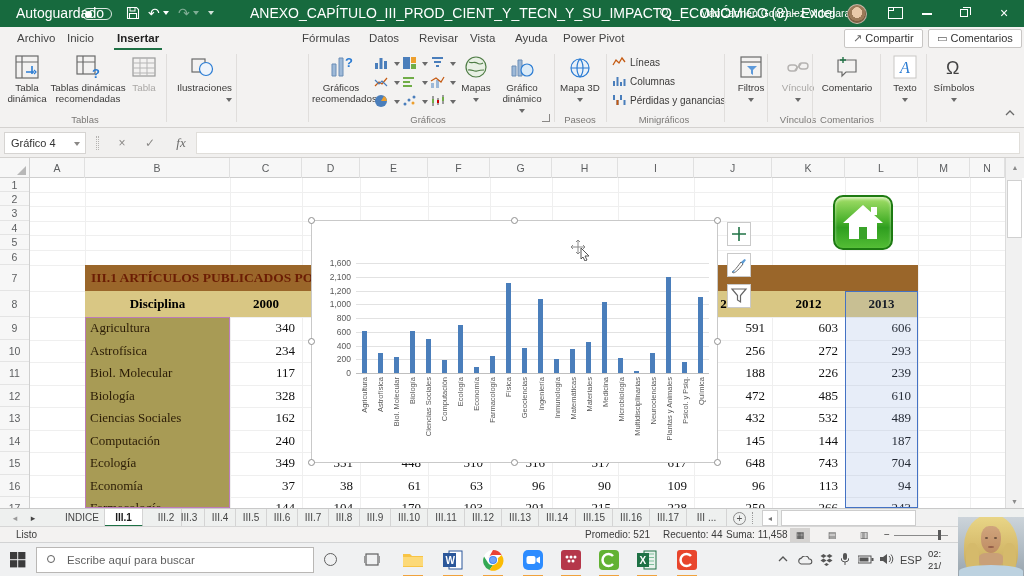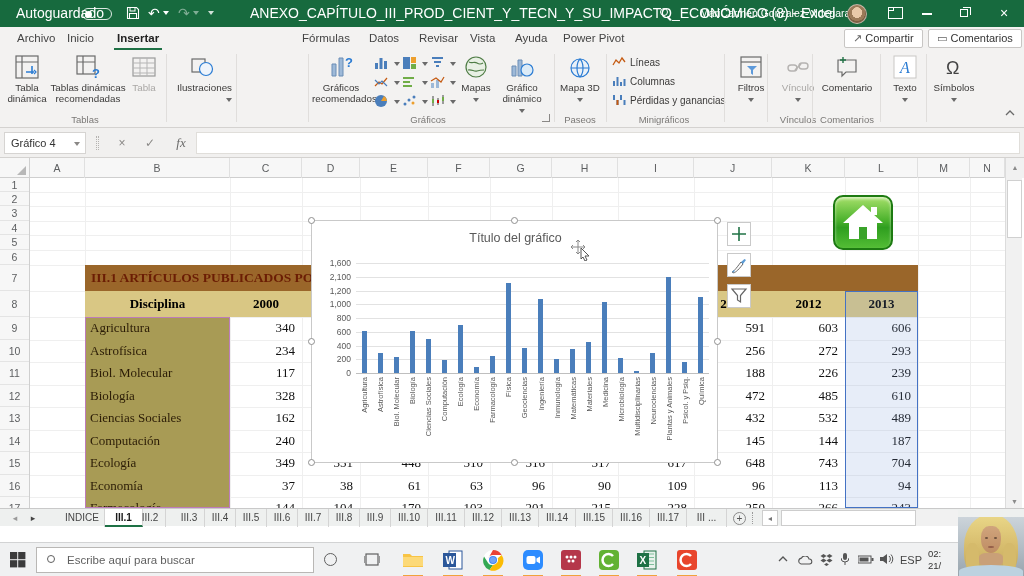--- a/index.html
+++ b/index.html
@@ -466,21 +466,20 @@
       <div class="abs" style="left: 85px; top: 139px; width: 145px; height: 191px; border: 1px solid rgb(189, 124, 186); z-index: 3;"></div>
       <div class="abs" style="left: 845px; top: 113px; width: 73px; height: 217px; background: rgba(120, 155, 215, 0.18); border: 1px solid rgb(68, 114, 196); z-index: 3;"></div>
       <div class="abs" style="left: 833px; top: 17px; width: 60px; height: 55px; border-radius: 10px; background: linear-gradient(rgb(166, 224, 106) 0%, rgb(77, 179, 46) 45%, rgb(47, 158, 31) 60%, rgb(83, 189, 53) 100%); border: 2px solid rgb(29, 122, 18); box-shadow: rgba(255, 255, 255, 0.6) 0px 2px 3px inset; z-index: 4;">
         <svg width="56" height="51" viewBox="0 0 56 51">
           <path d="M28 8L8 26h6v16h28V26h6z" fill="#fff"></path>
           <rect x="36" y="10" width="6" height="8" fill="#fff"></rect>
           <rect x="24" y="30" width="8" height="12" fill="#3aa32a"></rect>
         </svg>
       </div>
       <div class="abs" id="chart" style="left: 311px; top: 42px; width: 407px; height: 243px; z-index: 5;">
-        <div class="abs" style="left: 0px; top: 10px; width: 407px; text-align: center; font-size: 12.5px; color: rgb(89, 89, 89);">Título del gráfico</div>
         <div class="abs" style="left: 258px; top: 18px; width: 16px; height: 16px;">
           <svg width="16" height="16" viewBox="0 0 16 16">
             <path d="M8 1v14M1 8h14M8 1l-2 2M8 1l2 2M8 15l-2-2M8 15l2-2M1 8l2-2M1 8l2 2M15 8l-2-2M15 8l-2 2" stroke="#8a8a8a" stroke-width="1" fill="none"></path>
           </svg>
         </div>
         <div class="abs" style="left: 268px; top: 26px; width: 10px; height: 14px;">
           <svg width="10" height="14" viewBox="0 0 10 14">
             <path d="M1 1l8 8H5l2 4-2 1-2-4-2 2z" fill="#fff" stroke="#555" stroke-width="1"></path>
           </svg>
         </div>
@@ -575,21 +574,21 @@
       <div class="abs" id="vscroll">
         <div class="abs" style="left: 1px; top: 2px; width: 15px; height: 58px; background: rgb(255, 255, 255); border: 1px solid rgb(208, 208, 208);"></div>
         <div class="abs" style="left: 0px; top: 318px; width: 17px; height: 12px; text-align: center; font-size: 7px; color: rgb(138, 138, 138); line-height: 12px;">▼</div>
       </div>
     </div>
   <div class="abs" id="sheettabs">
       <div class="abs" style="left: 8px; top: 0px; width: 14px; height: 18px; font-size: 9px; color: rgb(154, 154, 154); line-height: 18px; text-align: center;">◂</div>
       <div class="abs" style="left: 26px; top: 0px; width: 14px; height: 18px; font-size: 9px; color: rgb(68, 68, 68); line-height: 18px; text-align: center;">▸</div>
       <div class="abs stab" style="left: 60px; width: 45px;">INDICE</div>
       <div class="abs stab active" style="left: 105px; width: 38px;">III.1</div>
-      <div class="abs stab" style="left: 135px; width: 31px;">III.2</div>
+      <div class="abs stab" style="left: 151px; width: 31px;">III.2</div>
       <div class="abs stab" style="left: 174px; width: 31px;">III.3</div>
       <div class="abs stab" style="left: 205px; width: 31px;">III.4</div>
       <div class="abs stab" style="left: 236px; width: 31px;">III.5</div>
       <div class="abs stab" style="left: 267px; width: 31px;">III.6</div>
       <div class="abs stab" style="left: 298px; width: 31px;">III.7</div>
       <div class="abs stab" style="left: 329px; width: 31px;">III.8</div>
       <div class="abs stab" style="left: 360px; width: 31px;">III.9</div>
       <div class="abs stab" style="left: 391px; width: 37px;">III.10</div>
       <div class="abs stab" style="left: 428px; width: 37px;">III.11</div>
       <div class="abs stab" style="left: 465px; width: 37px;">III.12</div>
@@ -598,20 +597,32 @@
       <div class="abs stab" style="left: 576px; width: 37px;">III.15</div>
       <div class="abs stab" style="left: 613px; width: 37px;">III.16</div>
       <div class="abs stab" style="left: 650px; width: 37px;">III.17</div>
       <div class="abs stab" style="left: 687px; width: 40px;">III ...</div>
       <div class="abs" style="left: 733px; top: 2.5px; width: 13px; height: 13px; border: 1px solid rgb(138, 138, 138); border-radius: 50%; text-align: center; line-height: 11px; font-size: 10px; color: rgb(85, 85, 85);">+</div>
       <div class="abs" style="left: 752px; top: 3px; width: 2px; height: 12px; border-left: 1px dotted rgb(154, 154, 154);"></div>
       <div class="abs" style="left: 762px; top: 1px; width: 16px; height: 16px; background: rgb(255, 255, 255); border: 1px solid rgb(205, 205, 205); text-align: center; font-size: 8px; line-height: 15px; color: rgb(119, 119, 119);">◂</div>
       <div class="abs" style="left: 781px; top: 1px; width: 135px; height: 16px; background: rgb(255, 255, 255); border: 1px solid rgb(205, 205, 205);"></div>
       <div class="abs" style="left: 916px; top: 1px; width: 42px; height: 16px; background: rgb(241, 241, 241);"></div>
     </div>
+  <div class="abs" id="statusbar">
+      <div class="abs s" style="left: 16px;">Listo</div>
+      <div class="abs s" style="left: 585px;">Promedio: 521</div>
+      <div class="abs s" style="left: 663px;">Recuento: 44</div>
+      <div class="abs s" style="left: 726px;">Suma: 11,458</div>
+      <div class="abs" style="left: 790px; top: 1px; width: 20px; height: 14px; background: rgb(213, 211, 209); text-align: center; font-size: 9px; line-height: 14px; color: rgb(68, 68, 68);">▦</div>
+      <div class="abs" style="left: 822px; top: 1px; width: 20px; height: 14px; text-align: center; font-size: 9px; line-height: 14px; color: rgb(85, 85, 85);">▤</div>
+      <div class="abs" style="left: 854px; top: 1px; width: 20px; height: 14px; text-align: center; font-size: 9px; line-height: 14px; color: rgb(85, 85, 85);">▥</div>
+      <div class="abs s" style="left: 884px; top: 0px;">−</div>
+      <div class="abs" style="left: 894px; top: 7.5px; width: 54px; height: 1px; background: rgb(138, 138, 138);"></div>
+      <div class="abs" style="left: 938px; top: 3px; width: 3px; height: 10px; background: rgb(90, 90, 90);"></div>
+    </div>
   <div class="abs" id="taskbar">
       <div class="abs" style="left: 10px; top: 9px; width: 16px; height: 16px;">
         <svg width="16" height="16" viewBox="0 0 16 16">
           <rect x="0" y="0" width="7.2" height="7.2" fill="#3b3b3b"></rect>
           <rect x="8.2" y="0" width="7.2" height="7.2" fill="#3b3b3b"></rect>
           <rect x="0" y="8.2" width="7.2" height="7.2" fill="#3b3b3b"></rect>
           <rect x="8.2" y="8.2" width="7.2" height="7.2" fill="#3b3b3b"></rect>
         </svg>
       </div>
       <div class="abs" id="tsearch"><div class="mag" style="left:10px;top:7px;border-color:#5f5f5f"></div><span style="margin-left:30px">Escribe aquí para buscar</span></div>

